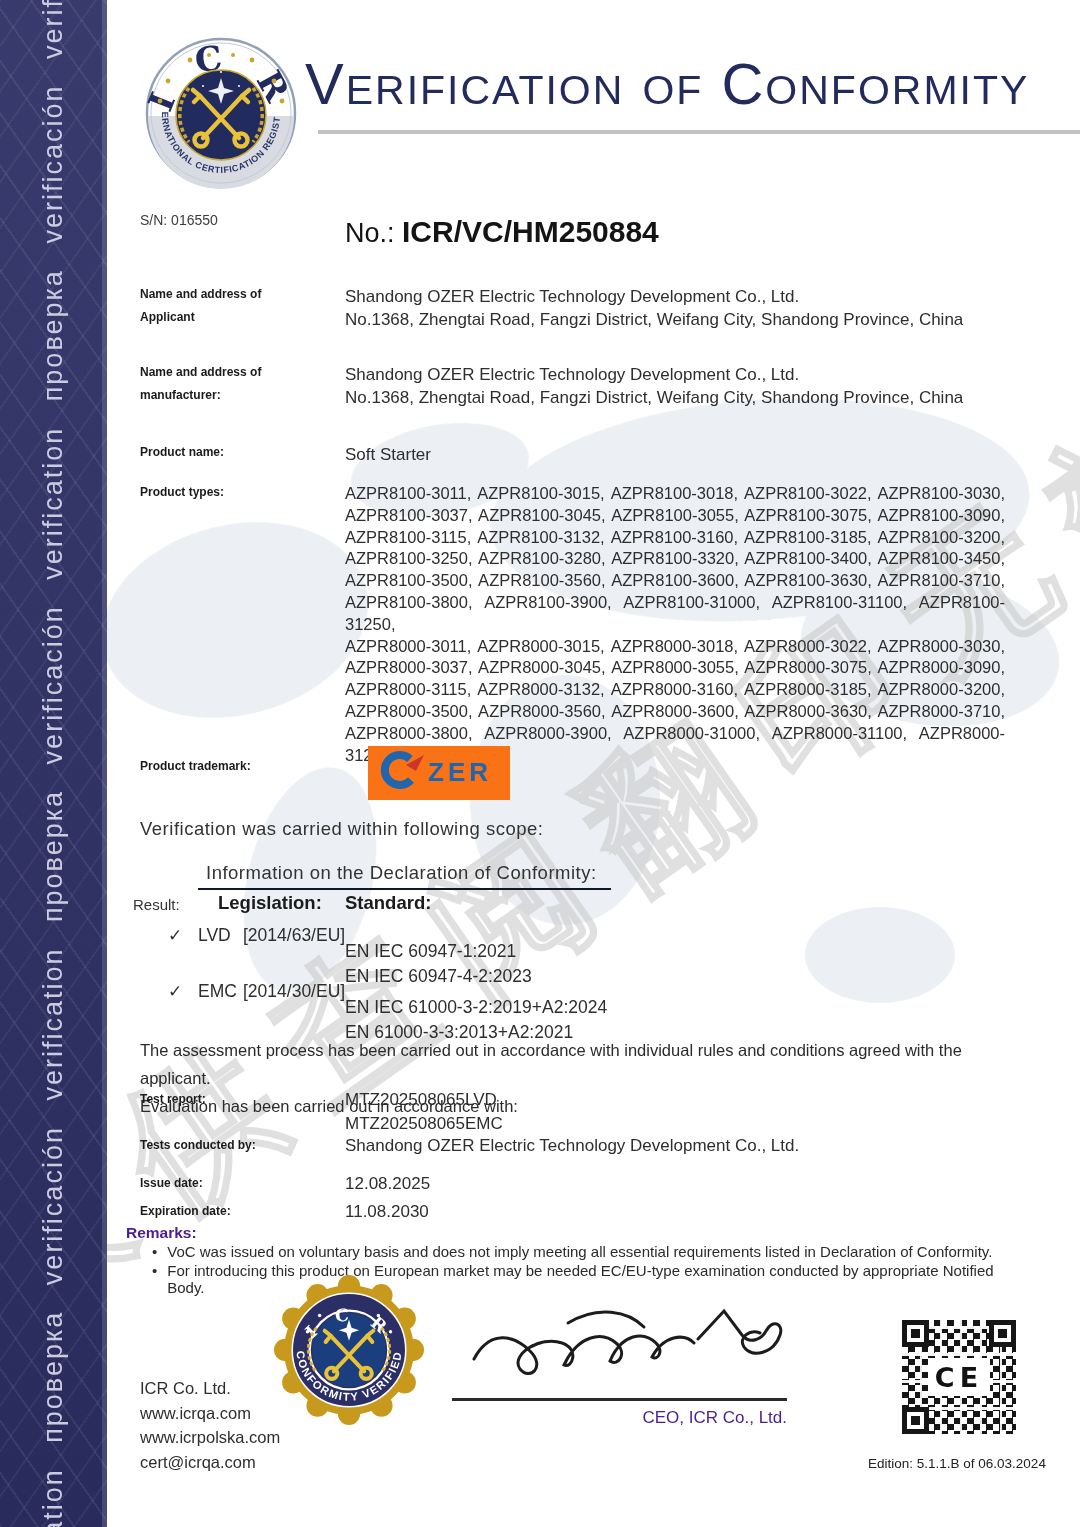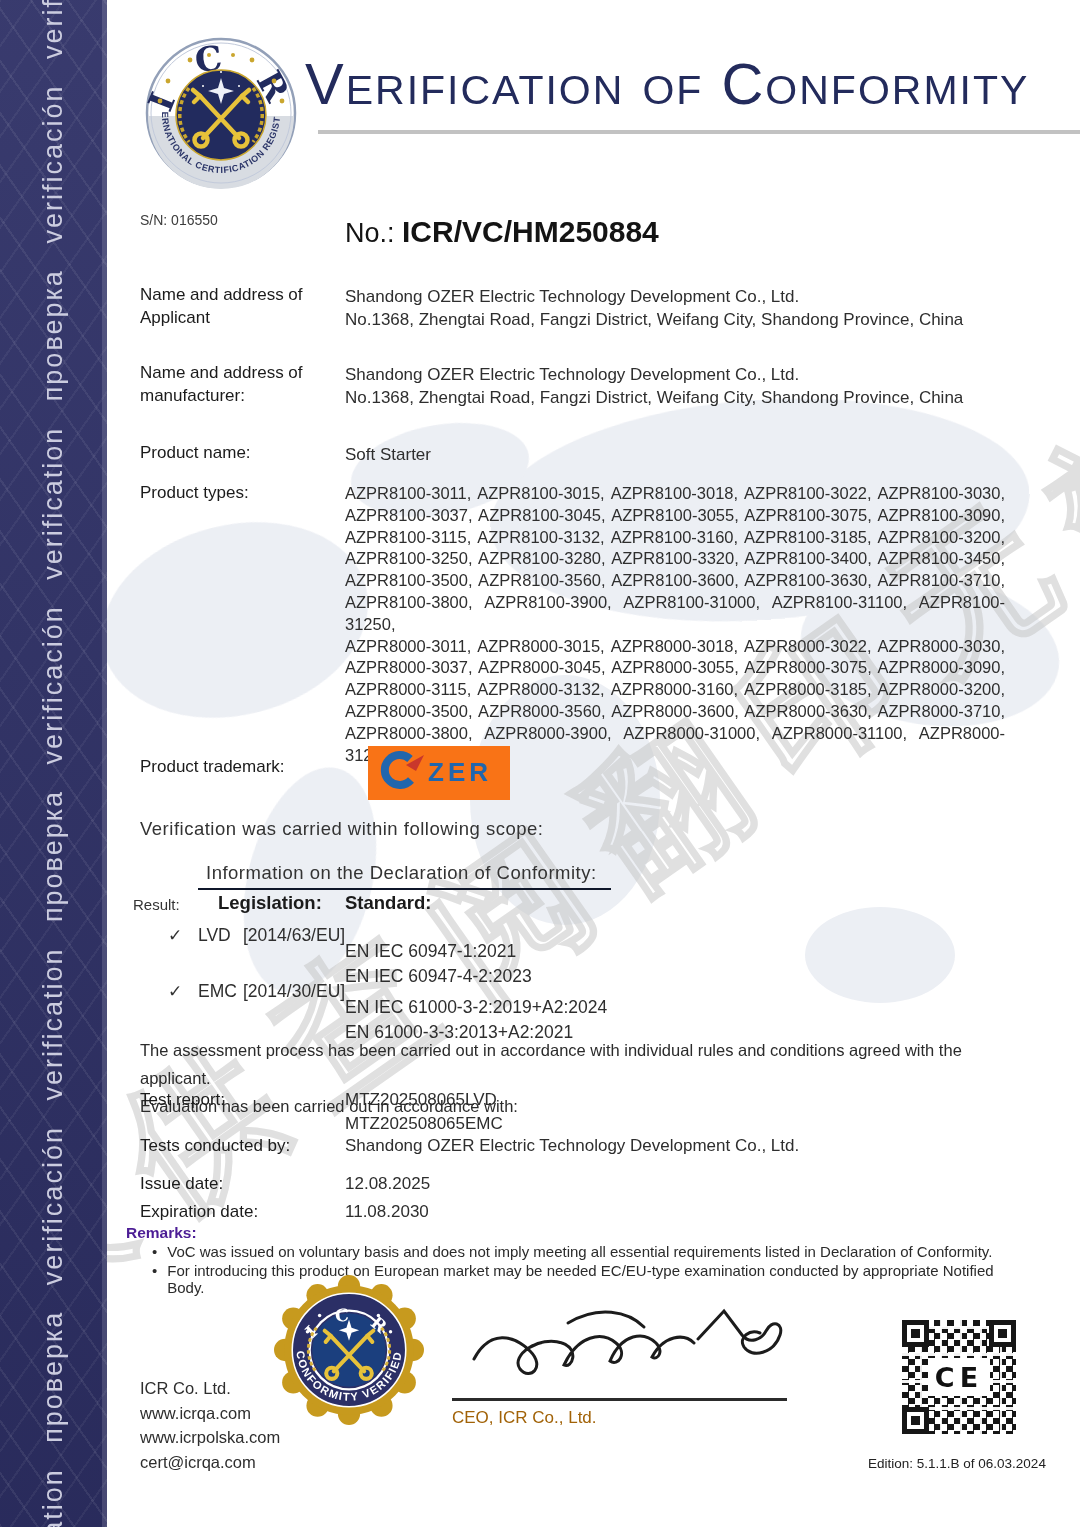--- a/index.html
+++ b/index.html
@@ -42,21 +42,21 @@
     position:absolute; left:305px; top:52px;
     font-variant:small-caps; font-weight:500; font-size:58px; letter-spacing:2px;
     color:#232b5c; line-height:1.1; white-space:nowrap;
   }
   .title-rule { position:absolute; left:318px; top:130px; width:762px; height:4px; background:#c2c2c2; }
   .sn { position:absolute; left:140px; top:212px; font-size:14px; color:#3c3c3c; }
   .certno { position:absolute; left:345px; top:215px; font-size:27px; color:#141414; }
   .certno b { font-size:30px; font-weight:700; }
 
   
-  .flabel { position:absolute; left:140px; width:200px; font-weight:400; font-size:17px; color:#1b1b1b; line-height:23px; }
+  .flabel { position:absolute; left:140px; width:200px; font-weight:700; font-size:12px; color:#1b1b1b; line-height:23px; }
   .fvalue { position:absolute; left:345px; width:670px; font-size:17px; color:#2e2e2e; line-height:23px; }
 
   .types { position:absolute; left:345px; top:483px; width:660px; font-size:16.5px; color:#2e2e2e; }
   .typeline { line-height:21.8px; text-align:justify; text-align-last:justify; }
 
   .ozer { position:absolute; left:368px; top:746px; background:#f97316; padding:4px 10px; }
 
   .scope-line { position:absolute; left:140px; top:818px; font-size:18.5px; color:#333; letter-spacing:.5px; }
 
   
@@ -76,21 +76,21 @@
 
   .remarks-label { position:absolute; left:126px; top:1224px; font-size:15.5px; font-weight:700; color:#4c1d95; }
   .bullet-row { position:absolute; left:152px; width:865px; font-size:15px; color:#2b2b2b; display:flex; gap:10px; }
   .bullet-row::before { content:"•"; font-size:15px; }
 
   
   .contacts { position:absolute; left:140px; top:1376px; font-size:16.5px; line-height:24.5px; color:#2e2e2e; }
   .badge { position:absolute; left:273px; top:1270px; width:152px; height:162px; }
   .signature { position:absolute; left:468px; top:1293px; width:320px; height:100px; }
   .sig-line { position:absolute; left:452px; top:1398px; width:335px; height:3px; background:#2b2b2b; }
-  .sig-caption { position:absolute; left:452px; top:1408px; width:335px; text-align:left; font-size:17px; color:#a16207; }
+  .sig-caption { position:absolute; left:452px; top:1408px; width:335px; text-align:right; font-size:17px; color:#4c1d95; }
 
   .qr { position:absolute; left:902px; top:1320px; width:114px; height:114px;
     background:
       repeating-linear-gradient(0deg, transparent 0 24px, rgba(255,255,255,.95) 24px 27px),
       repeating-linear-gradient(90deg, transparent 0 18px, rgba(255,255,255,.9) 18px 20px),
       conic-gradient(#161616 0 90deg, #fff 0 180deg, #161616 0 270deg, #fff 0) 0 0 / 13px 13px;
   }
   .qr .f { position:absolute; width:27px; height:27px; border:5px solid #161616; background:#fff; }
   .qr .f::after { content:""; position:absolute; inset:4px; background:#161616; }
   .qr .f-tl { left:0; top:0; } .qr .f-tr { right:0; top:0; } .qr .f-bl { left:0; bottom:0; }

